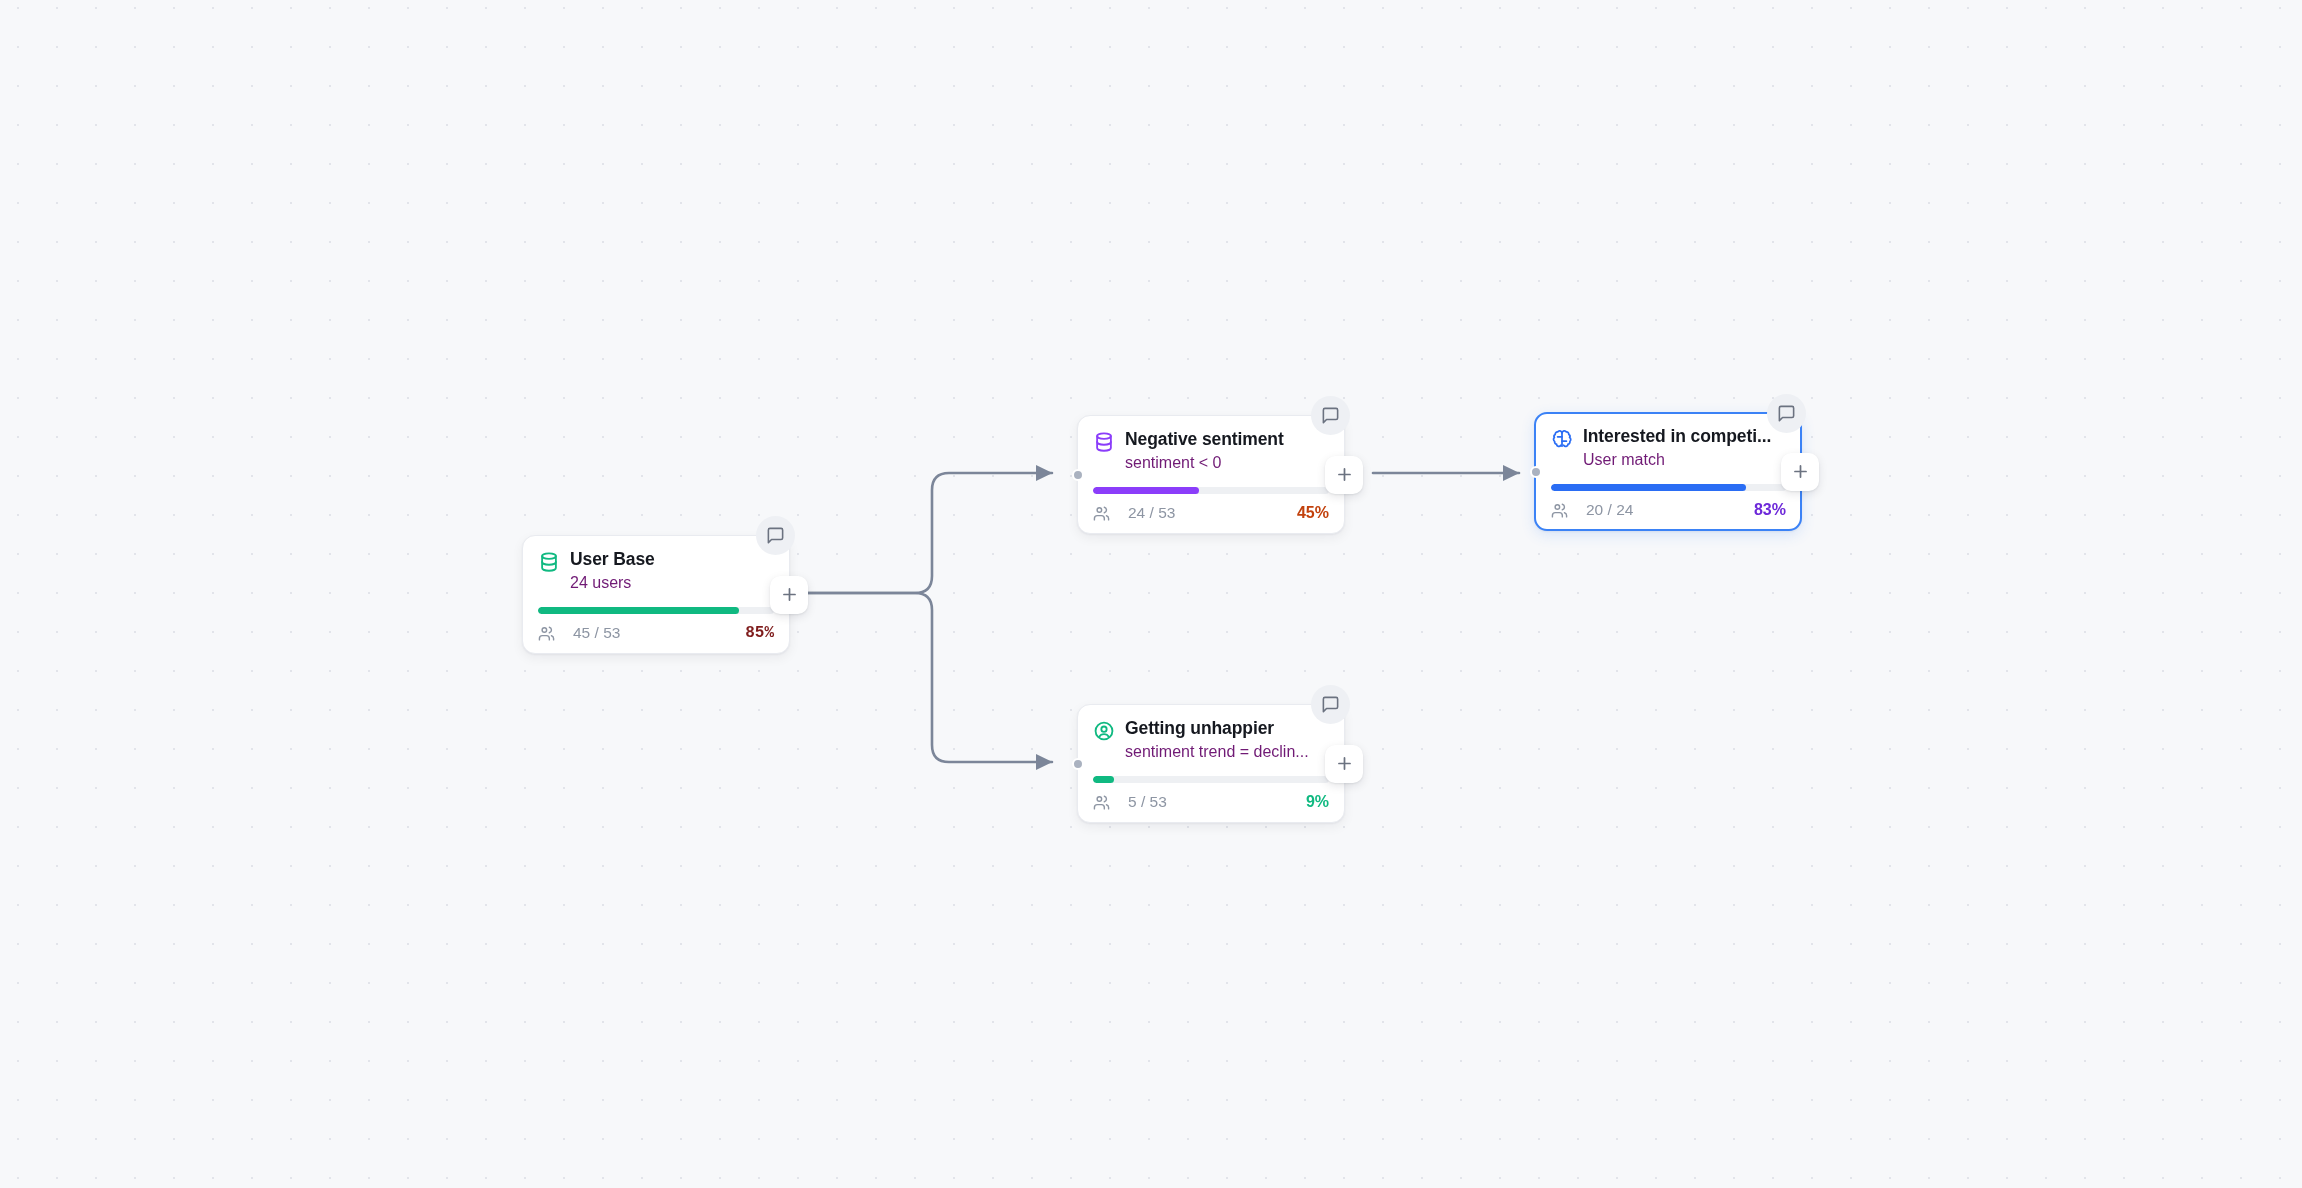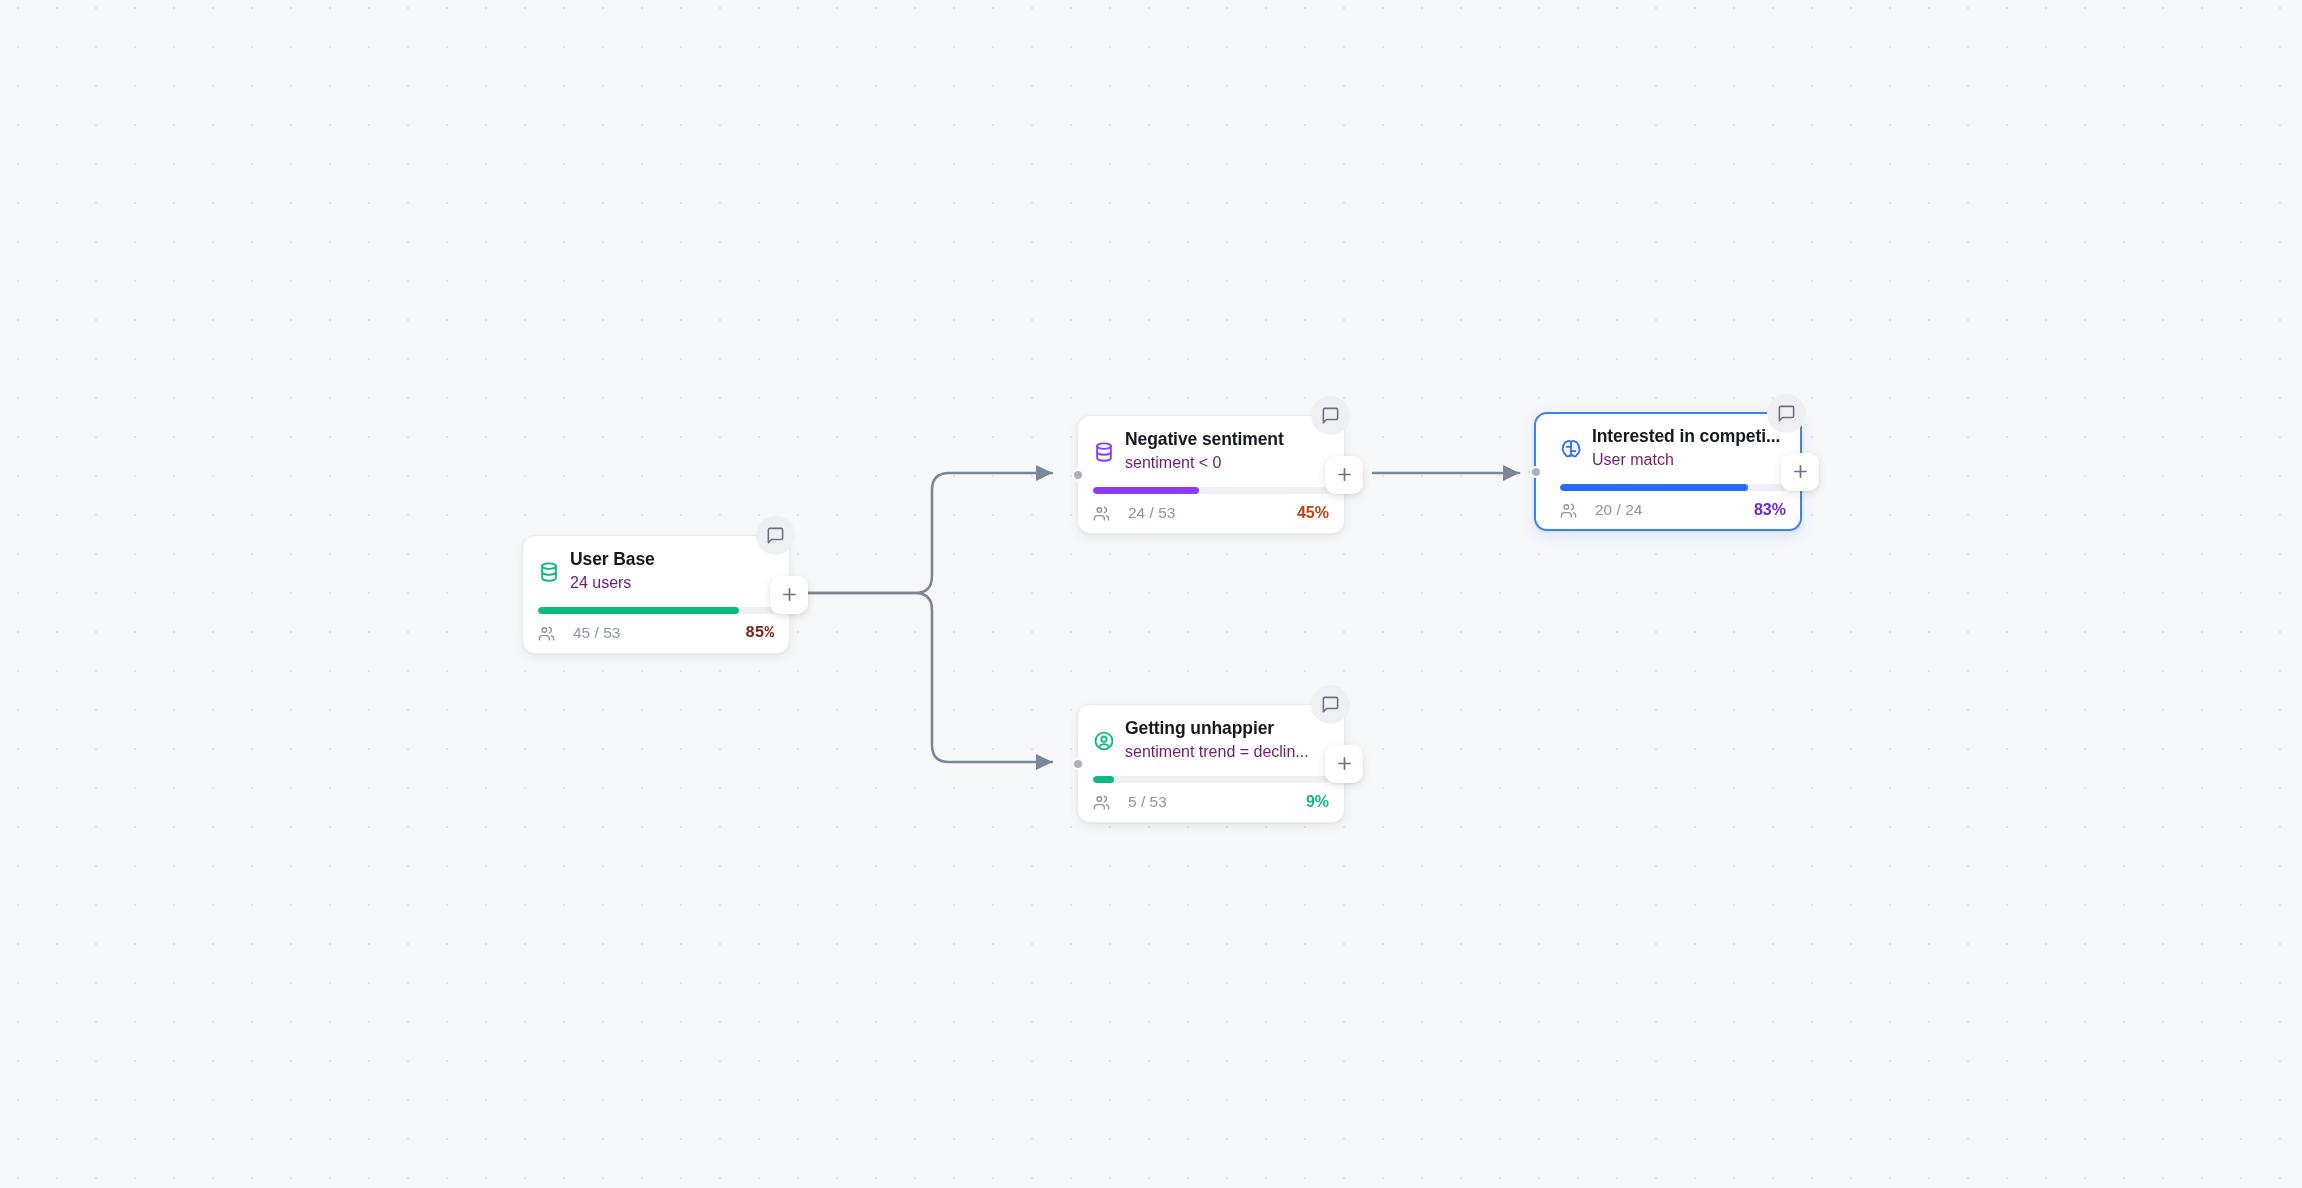--- a/index.html
+++ b/index.html
@@ -23,25 +23,25 @@
     position: absolute;
     width: 268px;
     background: #ffffff;
     border-radius: 13px;
     border: 1px solid #e9ebf0;
     box-shadow: 0 1px 2px rgba(16,24,40,.05), 0 4px 12px rgba(16,24,40,.06);
     padding: 13px 15px 11px 15px;
   }
   .node.selected {
     border: 2px solid #3b82f6;
-    padding: 12px 14px 10px 24px;
+    padding: 12px 14px 10px 15px;
     box-shadow: 0 1px 2px rgba(16,24,40,.05), 0 4px 14px rgba(59,130,246,.16);
   }
 
-  .node-head { display: flex; align-items: center; gap: 10px; }
+  .node-head { display: flex; align-items: flex-start; gap: 10px; }
   .node-icon { flex: 0 0 auto; width: 22px; height: 22px; margin-top: 2px; }
   .node-icon svg { display: block; width: 22px; height: 22px; }
   .node-texts { min-width: 0; flex: 1 1 auto; }
   .node-title {
     font-size: 17.5px; font-weight: 700; color: #15181f;
     letter-spacing: -.1px; line-height: 1.2;
     white-space: nowrap; overflow: hidden; text-overflow: ellipsis;
   }
   .node-sub {
     margin-top: 3px;

